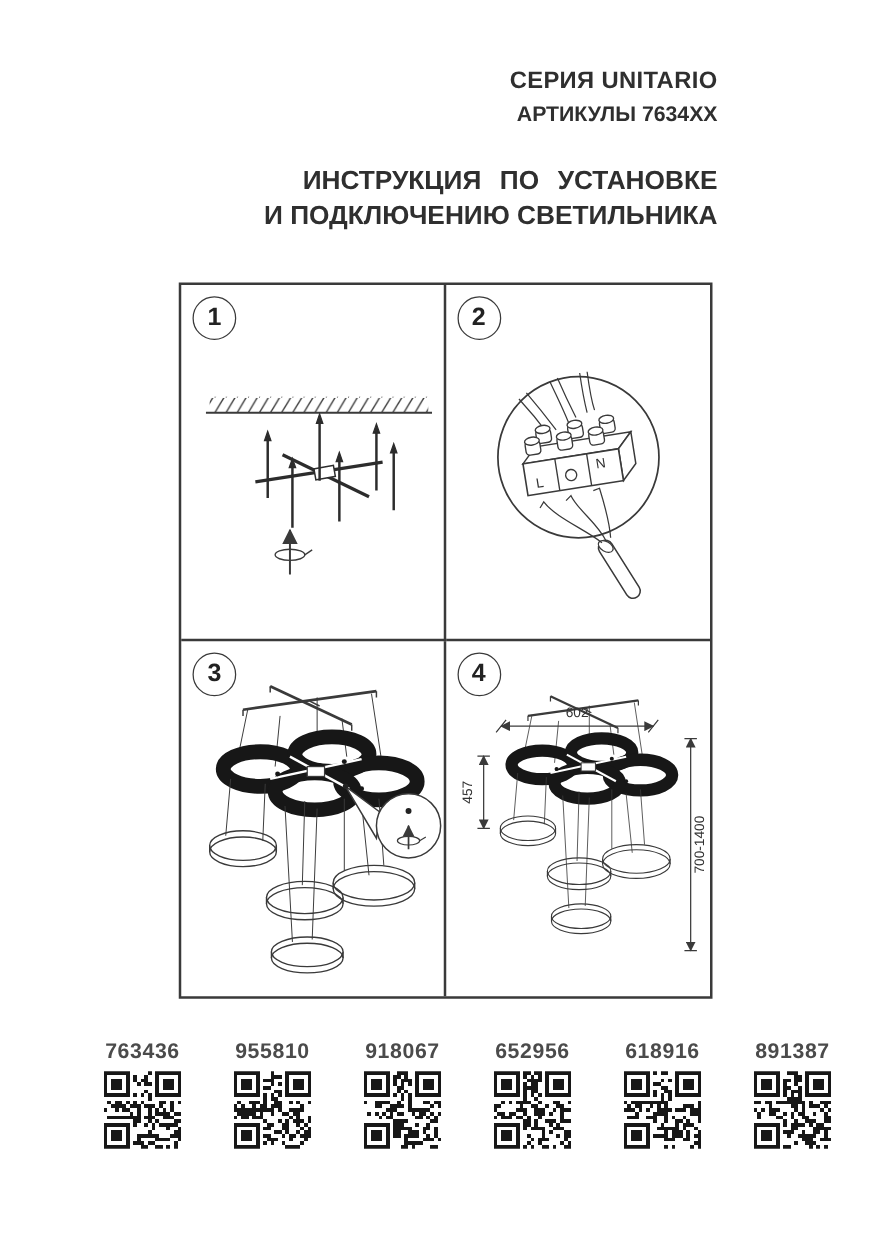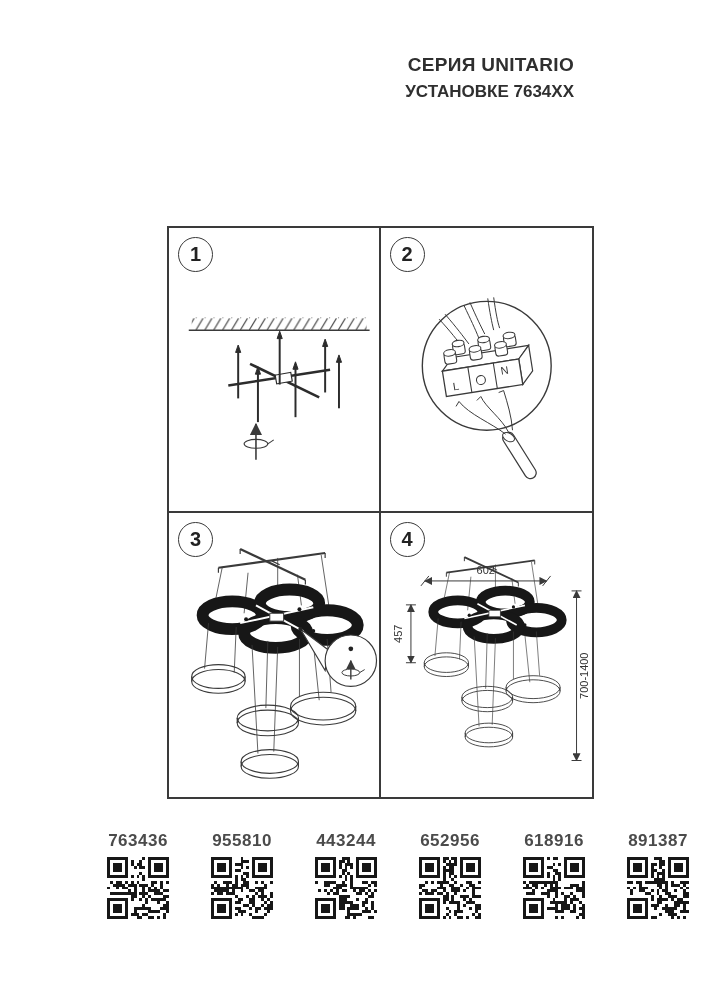--- a/index.html
+++ b/index.html
@@ -1,18 +1,18 @@
 <!DOCTYPE html>
 <html><head>
 <meta charset="utf-8">
 <style>
   html,body{margin:0;padding:0;background:#fff;}
   body{width:707px;height:1000px;position:relative;overflow:hidden;
        font-family:"Liberation Sans",sans-serif;color:var(--text,#2f2f2f);}
-  .page{position:absolute;inset:0;background:#fff;margin-left:24px;}
+  .page{position:absolute;inset:0;background:#fff;}
 
   
   .hdr{position:absolute;top:54px;right:133px;text-align:right;}
   .series{font-size:19px;font-weight:bold;letter-spacing:.3px;color:var(--text,#333);}
   .arts{font-size:17px;font-weight:bold;margin-top:6px;color:var(--text,#333);}
   .title{position:absolute;top:131px;right:133px;text-align:right;
          font-weight:bold;font-size:21px;line-height:28px;color:var(--text,#2d2d2d);}
   .t1{word-spacing:9px;}
 
   
@@ -98,22 +98,26 @@
         <path d="M59 220 v5 M117 220 v5"></path>
       </g>
     </g>
   </defs>
 </svg>
 
 <div class="page">
 
   <header class="hdr">
     <div class="series">СЕРИЯ UNITARIO</div>
-    <div class="arts">УСТАНОВКЕ 7634XX</div>
+    <div class="arts">АРТИКУЛЫ 7634XX</div>
   </header>
+  <div class="title">
+    <div class="t1">ИНСТРУКЦИЯ ПО УСТАНОВКЕ</div>
+    <div class="t2">И ПОДКЛЮЧЕНИЮ СВЕТИЛЬНИКА</div>
+  </div>
 
   <div class="grid">
 
     <div class="cell c1">
       <div class="badge">1</div>
       <svg class="illu" viewBox="0 0 212 285">
         <defs>
           <pattern id="hatch1" width="9" height="13" patternUnits="userSpaceOnUse">
             <path d="M-1 14 L8 -1" stroke="#3a3a3a" stroke-width="1.1"></path>
           </pattern>
@@ -684,21 +688,21 @@
           <rect x="12" y="60" width="3" height="3" fill="#171717"></rect>
           <rect x="15" y="60" width="3" height="3" fill="#171717"></rect>
           <rect x="18" y="60" width="3" height="3" fill="#171717"></rect>
           <rect x="42" y="60" width="3" height="3" fill="#171717"></rect>
           <rect x="45" y="60" width="3" height="3" fill="#171717"></rect>
           <rect x="48" y="60" width="3" height="3" fill="#171717"></rect>
           <rect x="51" y="60" width="3" height="3" fill="#171717"></rect>
         </svg>
     </div>
     <div class="code-col">
-      <div class="code-num">443244</div>
+      <div class="code-num">918067</div>
       <svg class="qr" viewBox="0 0 63 63">
           <rect x="0" y="0" width="3" height="3" fill="#171717"></rect>
           <rect x="3" y="0" width="3" height="3" fill="#171717"></rect>
           <rect x="6" y="0" width="3" height="3" fill="#171717"></rect>
           <rect x="9" y="0" width="3" height="3" fill="#171717"></rect>
           <rect x="12" y="0" width="3" height="3" fill="#171717"></rect>
           <rect x="15" y="0" width="3" height="3" fill="#171717"></rect>
           <rect x="18" y="0" width="3" height="3" fill="#171717"></rect>
           <rect x="27" y="0" width="3" height="3" fill="#171717"></rect>
           <rect x="30" y="0" width="3" height="3" fill="#171717"></rect>

